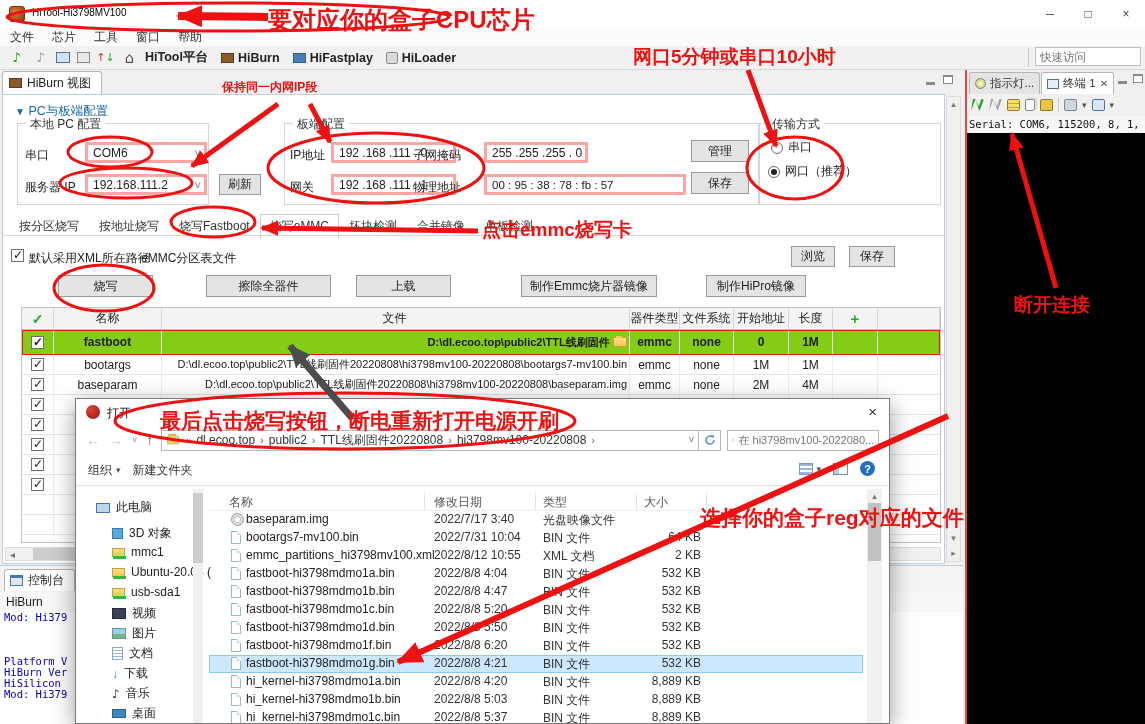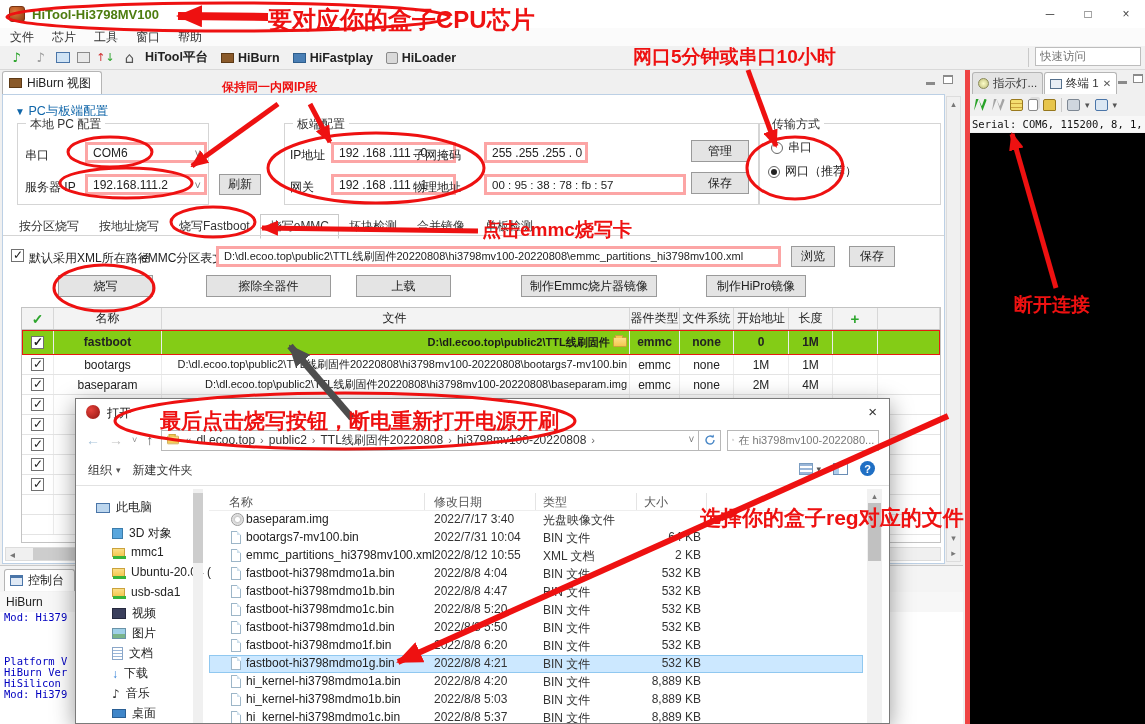--- a/index.html
+++ b/index.html
@@ -2,39 +2,39 @@
 <html><head>
 <meta charset="utf-8">
 <style>
   * { margin:0; padding:0; box-sizing:border-box; }
   body { font-family:"Liberation Sans",sans-serif; background:#666; }
   .screen { position:relative; width:1145px; height:724px; background:#f0f0f0; overflow:hidden; font-size:12px; color:#222; }
 
   
   .titlebar { position:absolute; left:0; top:0; width:1145px; height:28px; background:#fff; }
   .app-icon { position:absolute; left:9px; top:6px; width:16px; height:16px; border-radius:3px; background:radial-gradient(circle at 35% 35%, #e07a3a, #8a3a12); border:1px solid #7a3310; }
-  .wtitle { position:absolute; left:32px; top:7px; font-size:13px; color:#4d7c0f;font-weight:bold; }
+  .wtitle { position:absolute; left:32px; top:7px; font-size:10px; color:#000000; }
   .winbtns { position:absolute; right:0; top:0; height:28px; display:flex; }
   .winbtn { width:38px; height:28px; display:flex; align-items:center; justify-content:center; color:#444; font-size:12px; }
   .menubar { position:absolute; left:0; top:28px; width:1145px; height:18px; background:#fbfbfb; display:flex; gap:18px; padding-left:10px; align-items:center; }
   .menubar span { font-size:12px; color:#333; }
   .toolbar { position:absolute; left:0; top:46px; width:1145px; height:24px; background:#f1f1f1; border-bottom:1px solid #d9d9d9; display:flex; align-items:center; padding-left:8px; gap:7px; }
   .tico { width:17px; height:17px; display:flex; align-items:center; justify-content:center; font-family:"DejaVu Sans",sans-serif; font-size:13px; }
   .note-g { color:#1c9e1c; font-weight:bold; }
   .note-x { color:#9a9a9a; }
   .ico-mon { width:14px; height:11px; background:#cfe3f5; border:1px solid #4a75a8; }
   .ico-win { width:13px; height:11px; background:#e9e9e9; border:1px solid #8a8a8a; }
   .updown span { font-size:11px; line-height:11px; }
   .tlink { display:flex; align-items:center; gap:4px; margin-right:6px; }
   .tlink b { font-weight:bold; font-size:12.5px; color:#222; }
   .chip-b { width:13px; height:10px; background:#8a5a2a; border:1px solid #5d3a16; }
   .chip-blue { width:13px; height:10px; background:#4a7fb5; border:1px solid #2d5d8c; }
   .chip-gray { width:12px; height:12px; background:#d9d9d9; border:1px solid #8a8a8a; border-radius:2px; }
   .qsep { position:absolute; left:1028px; top:48px; width:1px; height:19px; background:#c9c9c9; }
-  .quick { position:absolute; left:1035px; top:47px; width:106px; height:19px; border:1px solid #bdbdbd; background:#fff; font-size:11.5px; padding:0 4px; color:#555; font-family:Liberation Mono, monospace; }
+  .quick { position:absolute; left:1035px; top:47px; width:106px; height:19px; border:1px solid #bdbdbd; background:#fff; font-size:11.5px; padding:0 4px; color:#555; font-family:Liberation Sans, sans-serif; }
 
   
   .edtab { position:absolute; left:2px; top:71px; height:23px; padding:0 10px 0 6px; background:#fff; border:1px solid #b5b5b5; border-bottom:none; border-radius:3px 3px 0 0; display:flex; align-items:center; gap:5px; font-size:12px; }
   .edmini { position:absolute; left:926px; top:75px; display:flex; gap:8px; }
   .mini-min { width:9px; height:3px; background:#8a8a8a; margin-top:7px; }
   .mini-max { width:10px; height:9px; border:1px solid #8a8a8a; border-top:2px solid #8a8a8a; background:#fff; }
 
   
   .content { position:absolute; left:2px; top:94px; width:943px; height:470px; background:#fff; border:1px solid #bcd0e5; overflow:hidden; }
   .sect { position:absolute; left:12px; top:8px; color:#1066a9; font-weight:normal; font-size:12.5px; }
@@ -80,21 +80,21 @@
   
   .console { position:absolute; left:0; top:565px; width:963px; height:159px; background:#f4f4f4; border-top:1px solid #c9c9c9; }
   .ctab { position:absolute; left:4px; top:3px; height:22px; padding:0 10px 0 5px; background:#fff; border:1px solid #b5b5b5; border-bottom:none; border-radius:3px 3px 0 0; display:flex; align-items:center; gap:5px; font-size:12px; }
   .cico { width:13px; height:11px; background:#dfe9f5; border:1px solid #4a75a8; border-top:3px solid #4a75a8; }
   .cicons { position:absolute; right:95px; top:6px; display:flex; gap:8px; align-items:center; }
   .cbody { position:absolute; left:0; top:26px; width:963px; height:133px; background:#fff; }
   .ctitle { font-size:12px; color:#222; padding:3px 6px; background:#f7f7f7; }
   .cline { font-family:"DejaVu Sans Mono",monospace; font-size:10.5px; line-height:11px; height:11px; color:#0000c0; padding-left:4px; white-space:pre; }
 
   
-  .rpanel { position:absolute; left:965px; top:70px; width:180px; height:654px; background:#f0f0f0; border-left:5px solid #ef4444; overflow:hidden; }
+  .rpanel { position:absolute; left:965px; top:70px; width:180px; height:654px; background:#f0f0f0; border-left:2px solid #ef4444; overflow:hidden; }
   .rtabs { display:flex; align-items:flex-end; height:24px; padding-left:2px; gap:1px; }
   .rtab { height:22px; display:flex; align-items:center; gap:4px; padding:0 5px; font-size:11.5px; border:1px solid #b5b5b5; border-bottom:none; border-radius:3px 3px 0 0; background:#e4e4e4; color:#333; white-space:nowrap; }
   .rtab.on { background:#fff; }
   .bulb { width:11px; height:11px; border-radius:50%; background:radial-gradient(#fdfdc8,#bdbd7a); border:1px solid #8a8a5a; }
   .termico { width:12px; height:10px; background:#e8eef5; border:1px solid #55708c; }
   .rtoolbar { display:flex; align-items:center; gap:5px; height:22px; padding-left:4px; background:#f0f0f0; }
   .ric { width:13px; height:12px; border-radius:2px; }
   .ric.grn { background:#28a228; clip-path:polygon(0 100%,35% 0,65% 100%,100% 0,80% 0,60% 60%,35% 0,15% 0); }
   .ric.gry { background:#a5a5a5; clip-path:polygon(0 100%,35% 0,65% 100%,100% 0,80% 0,60% 60%,35% 0,15% 0); }
   .ric.tbl { background:repeating-linear-gradient(#f3de6f 0 3px,#caa23d 3px 4px); border:1px solid #9a7a1e; }
@@ -287,23 +287,20 @@
       <div class="tab2 on">烧写eMMC</div>
       <div class="tab2">坏块检测</div>
       <div class="tab2">合并镜像</div>
       <div class="tab2">单板检测</div>
     </div>
     <div class="tabline"></div>
 
     <span class="cb checked" style="position:absolute;left:8px;top:154px"></span>
     <span class="flabel" style="left:26px;top:155px">默认采用XML所在路径</span>
     <span class="flabel" style="left:138px;top:155px">eMMC分区表文件</span>
-    <div class="input" style="left:213px;top:151px;width:565px;height:21px;font-size:11px">
-        <span style="white-space:nowrap">D:\dl.ecoo.top\public2\TTL线刷固件20220808\hi3798mv100-20220808\emmc_partitions_hi3798mv100.xml</span>
-      </div>
     <div class="btn" style="left:788px;top:151px;width:44px;height:21px">
         <span>浏览</span>
       </div>
     <div class="btn" style="left:846px;top:151px;width:46px;height:21px">
         <span>保存</span>
       </div>
 
     <div class="btn" style="left:55px;top:180px;width:95px;height:22px">
         <span>烧写</span>
       </div>

